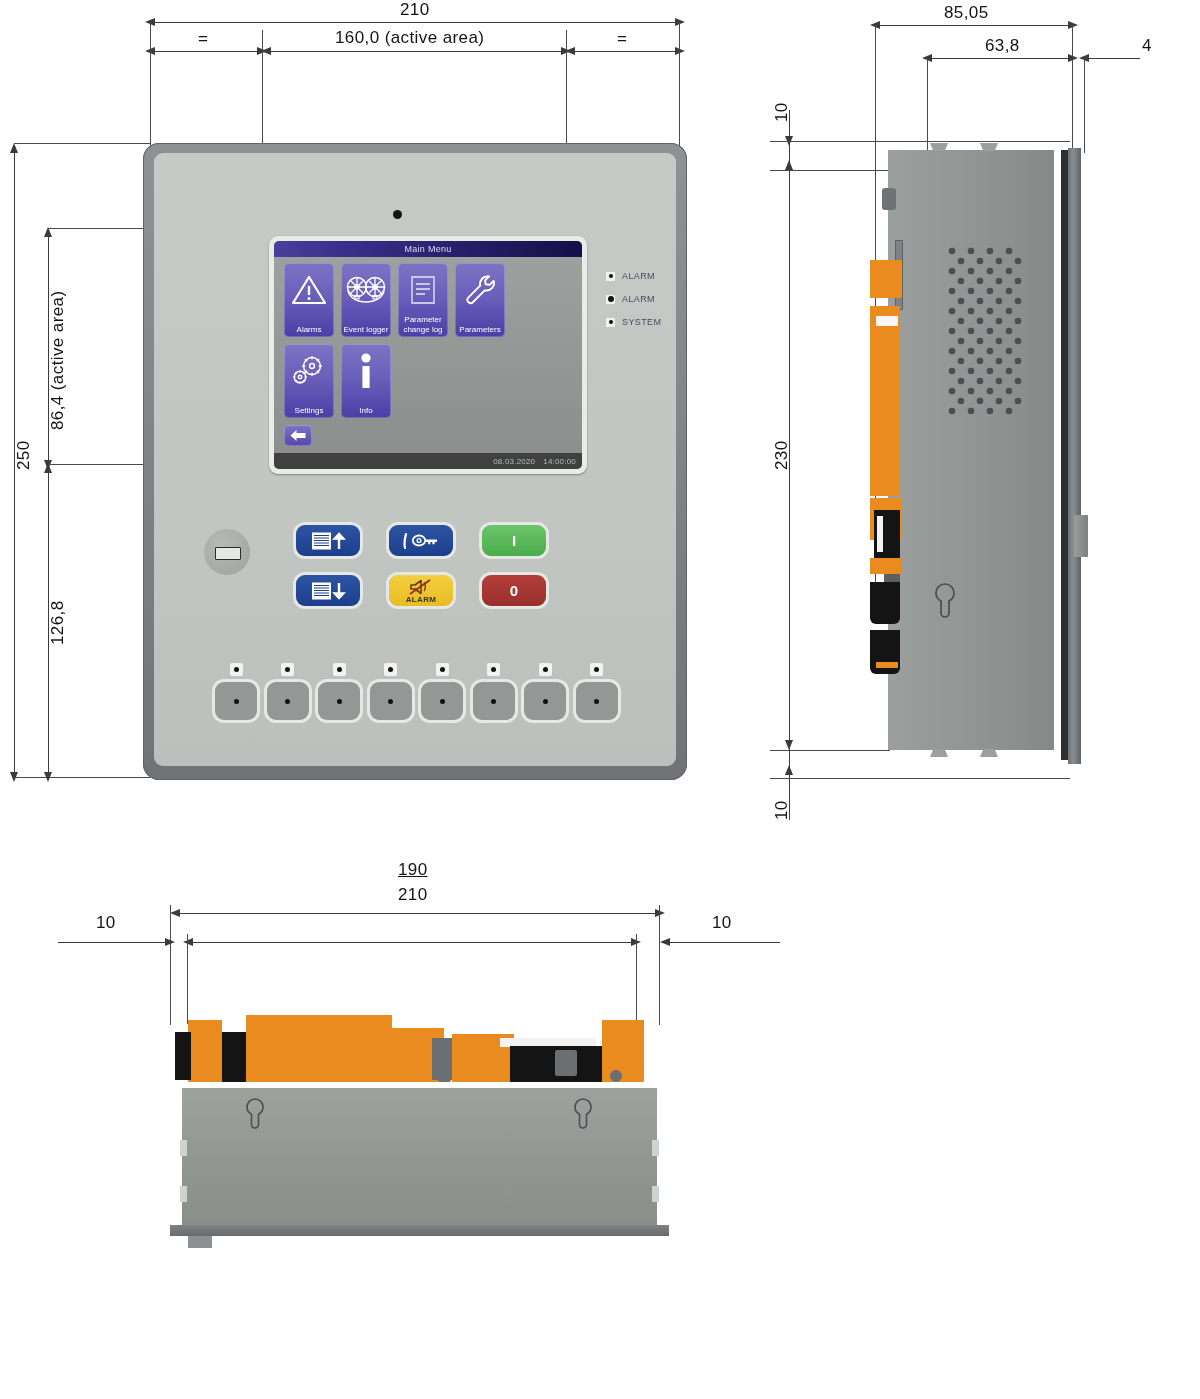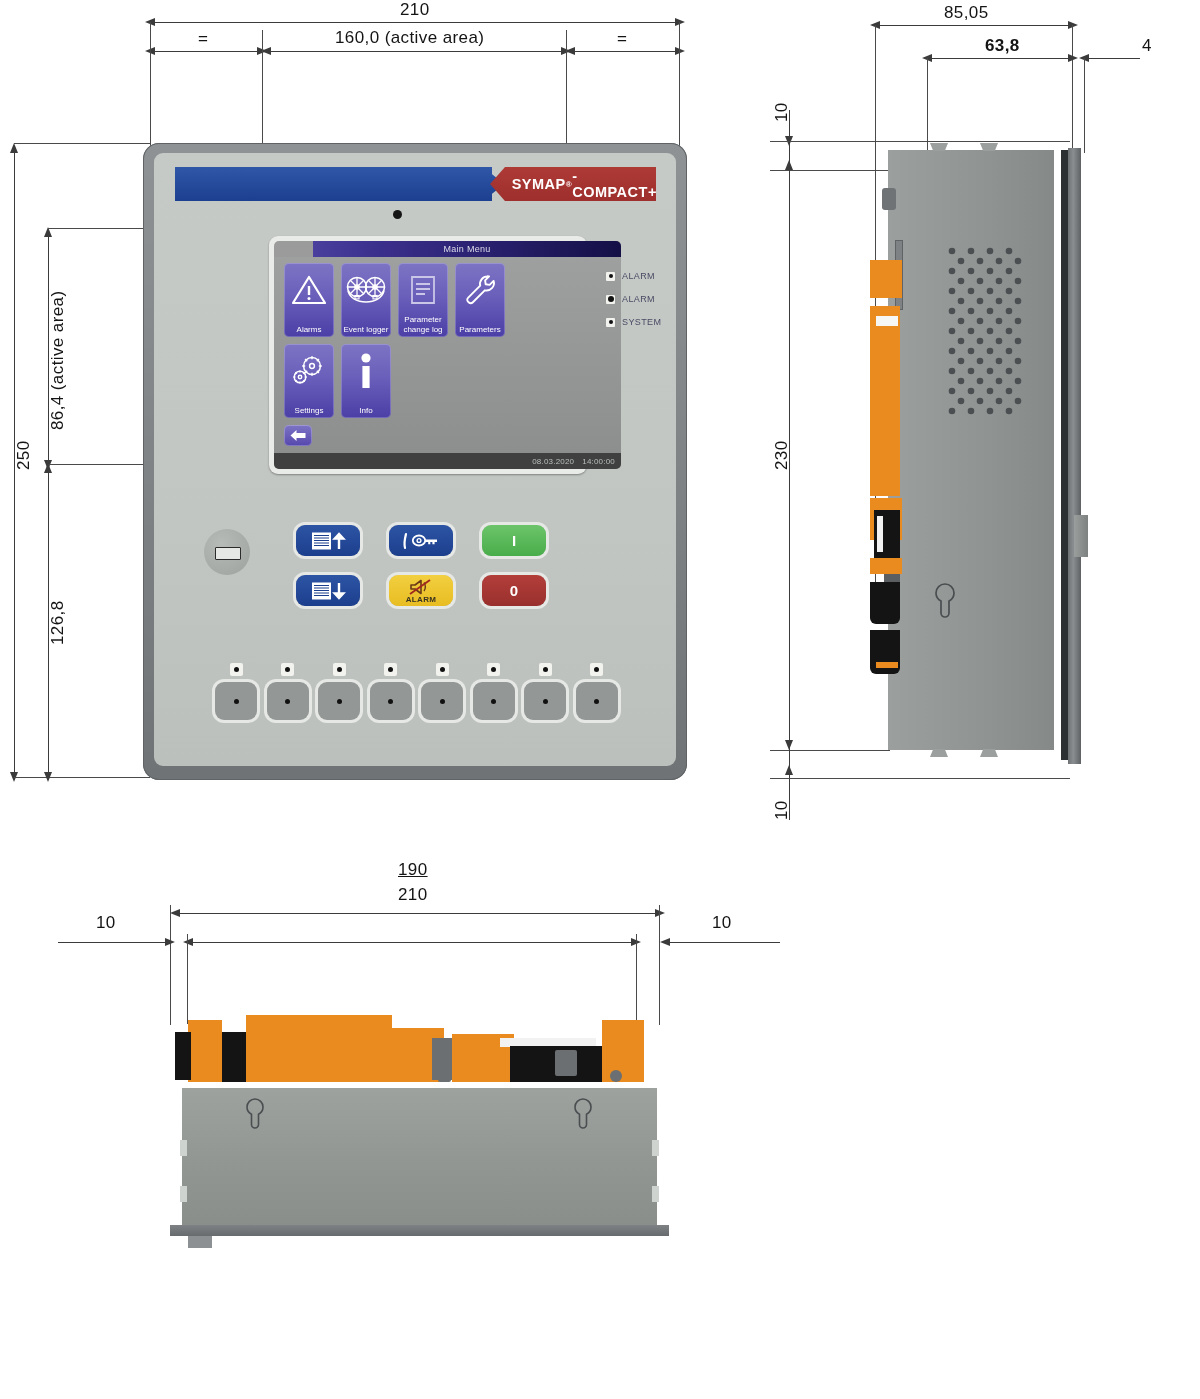--- a/index.html
+++ b/index.html
@@ -41,21 +41,21 @@
      clip-path:polygon(9% 0,100% 0,100% 100%,9% 100%,0 50%);}
   .banner .bname{position:absolute;left:70%;top:0;height:100%;display:flex;align-items:center;
      color:#fff;font-size:14.5px;font-weight:bold;letter-spacing:.5px;}
   .banner .bname sup{font-size:8px;vertical-align:super;}
   .pilot{position:absolute;left:50%;top:57px;width:9px;height:9px;margin-left:-22px;
      border-radius:50%;background:#151515;}
 
   
   .hmi-frame{position:absolute;left:115px;top:83px;width:318px;height:238px;border-radius:9px;
      background:#e9ebe8;padding:5px;box-sizing:border-box;box-shadow:0 1px 2px rgba(0,0,0,.35);}
-  .hmi{position:relative;width:100%;height:100%;border-radius:5px;overflow:hidden;background:#9b9b9b;padding-left:39px;}
+  .hmi{position:relative;width:100%;height:100%;border-radius:5px;overflow:hidden;background:#9b9b9b;}
   .hmi-title{height:16px;display:flex;align-items:center;justify-content:center;
      background:linear-gradient(90deg,#4b3f9e 0%,#3b2f8c 22%,#2a2170 55%,#141046 100%);
      color:#dcdcea;font-size:9px;letter-spacing:.3px;}
   .hmi-body{position:absolute;left:0;right:0;top:16px;bottom:16px;
      background:linear-gradient(180deg,#9ea0a0 0%,#8d8f8f 100%);padding:6px 0 0 10px;box-sizing:border-box;}
   .tilerow{display:flex;gap:7px;margin-bottom:7px;}
   .tile{width:50px;height:74px;border-radius:5px;position:relative;
      background:linear-gradient(180deg,#7d74c4 0%,#6a5fba 45%,#4b3ea6 100%);
      box-shadow:inset 0 0 0 1px rgba(255,255,255,.22);}
   .tile .glyph{position:absolute;left:0;right:0;top:5px;height:44px;display:flex;align-items:center;justify-content:center;}
@@ -184,30 +184,20 @@
   <div class="dimtxt v" style="left:48px;top:645px;transform:rotate(-90deg);">126,8</div>
   <div class="vline" style="left:48px;top:468px;height:304px;"></div>
   <div class="arr arrU" style="left:43.5px;top:463px;"></div>
   <div class="arr arrD" style="left:43.5px;top:772px;"></div>
 </div>
 
 <div class="abs" id="front-view">
   <div class="bezel"></div>
   <div class="facade">
 
-    <div class="banner">
-      <div class="blue"></div>
-      <div class="chev"></div>
-      <div class="red"></div>
-      <div class="bname">
-        <span>SYMAP</span>
-          <sup>®</sup>
-          <span>- COMPACT+</span>
-      </div>
-    </div>
 
     <div class="pilot"></div>
 
     <div class="hmi-frame">
       <div class="hmi">
         <div class="hmi-title">Main Menu</div>
         <div class="hmi-body">
 
           <div class="tilerow">
 
@@ -441,21 +431,21 @@
 </div>
 
 <div>
   <div class="dimtxt" style="left:944px;top:3px;">85,05</div>
   <div class="hline" style="left:875px;top:25px;width:198px;"></div>
   <div class="arr arrL" style="left:870px;top:20.5px;"></div>
   <div class="arr arrR" style="left:1068px;top:20.5px;"></div>
   <div class="ext" style="left:875px;top:25px;height:590px;"></div>
   <div class="ext" style="left:1072px;top:25px;height:125px;"></div>
 
-  <div class="dimtxt" style="left:985px;top:36px;font-weight:bold;">63,8</div>
+  <div class="dimtxt" style="left:985px;top:36px;">63,8</div>
   <div class="hline" style="left:927px;top:58px;width:146px;"></div>
   <div class="arr arrL" style="left:922px;top:53.5px;"></div>
   <div class="arr arrR" style="left:1068px;top:53.5px;"></div>
   <div class="ext" style="left:927px;top:58px;height:92px;"></div>
 
   <div class="dimtxt" style="left:1142px;top:36px;">4</div>
   <div class="hline" style="left:1085px;top:58px;width:55px;"></div>
   <div class="arr arrL" style="left:1079px;top:53.5px;"></div>
   <div class="ext" style="left:1084px;top:58px;height:95px;"></div>
 

